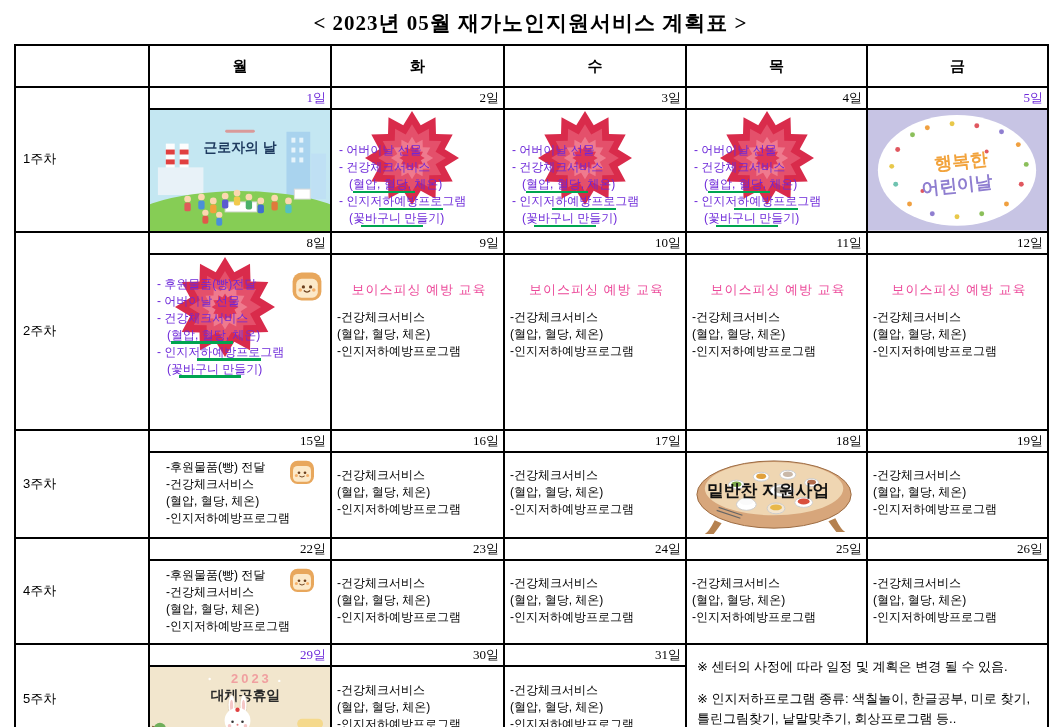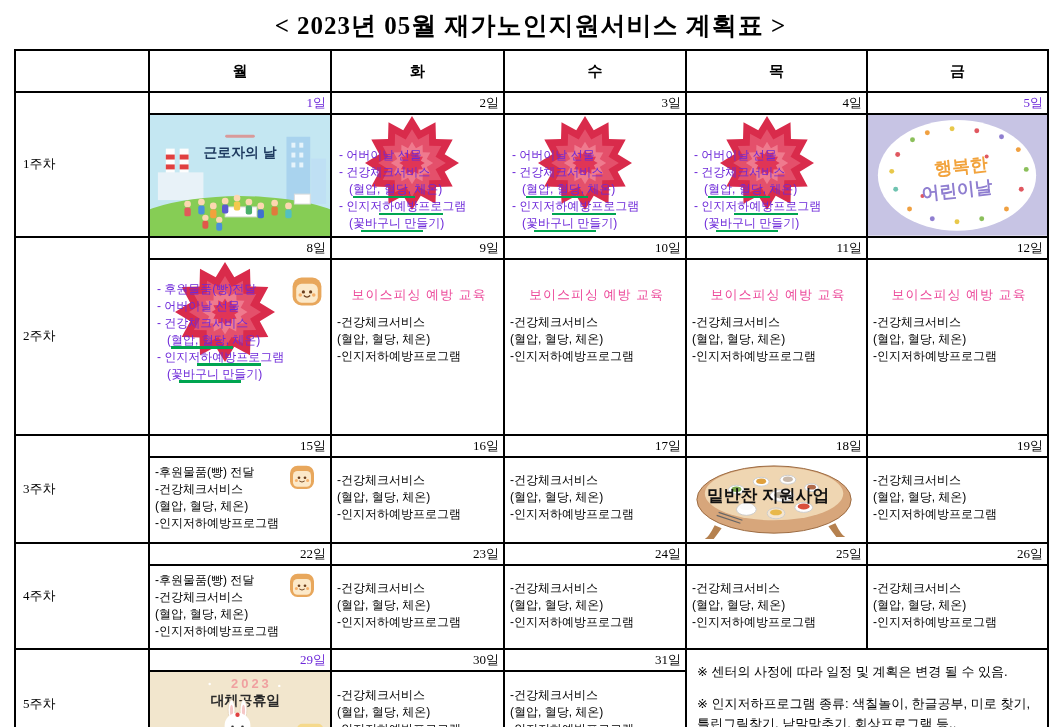--- a/index.html
+++ b/index.html
@@ -1,30 +1,30 @@
 <!DOCTYPE html>
 <html><head>
 <meta charset="utf-8">
 <style>
   html,body{margin:0;padding:0;background:#fff;}
   .page{width:1061px;height:727px;background:#fff;position:relative;overflow:hidden;
         font-family:"Liberation Sans","DejaVu Sans",sans-serif;color:#000;}
   .title{text-align:center;font-family:"Liberation Serif","DejaVu Serif",serif;
-         font-weight:bold;font-size:25px;letter-spacing:1px;padding-top:9px;}
+         font-weight:bold;font-size:21px;letter-spacing:1px;padding-top:9px;}
   table.cal{border-collapse:collapse;table-layout:fixed;margin:7px 0 0 14px;width:1033px;}
   .cal td{border:2px solid #000;overflow:hidden;}
   tr.hdr td{height:38px;text-align:center;font-family:"Liberation Serif","DejaVu Serif",serif;
             font-weight:bold;font-size:15px;}
-  .wk{font-size:13px;padding-left:7px;vertical-align:middle;font-family:Liberation Serif, serif;}
+  .wk{font-size:13px;padding-left:7px;vertical-align:middle;}
   .dt{height:18px;text-align:right;font-family:"Liberation Serif","DejaVu Serif",serif;
       font-size:13px;padding:1px 4px 1px 0;border-bottom-width:1px;vertical-align:top;}
   .red{color:#6d28d9;}
   .ct{border-top-width:1px;vertical-align:top;position:relative;padding:0;}
   .body{font-size:12px;line-height:17px;padding:14px 2px 0 5px;}
-  .pt6{padding-top:6px;}
+  .pt6{padding-top:6px;margin-left:11px;}
   .pt15{padding-top:15px;}
   .phish{padding-top:26px;}
   .phish-t{color:#ec4899;text-align:center;font-size:13px;margin:0 0 11px 0;letter-spacing:1px;}
   .orange{color:#6d28d9;line-height:17px;font-size:12px;padding:32px 0 0 7px;position:relative;z-index:1;}
   .o2{padding-top:21px;}
   .orange .pl{padding-left:10px;}
   .ln{position:relative;}
   .gu{position:absolute;bottom:0;height:2.5px;background:#00a550;}
   .flower{position:absolute;top:1px;left:22px;width:116px;height:94px;z-index:0;}
   .flower2{position:absolute;top:2px;left:14px;width:122px;height:100px;z-index:0;}

